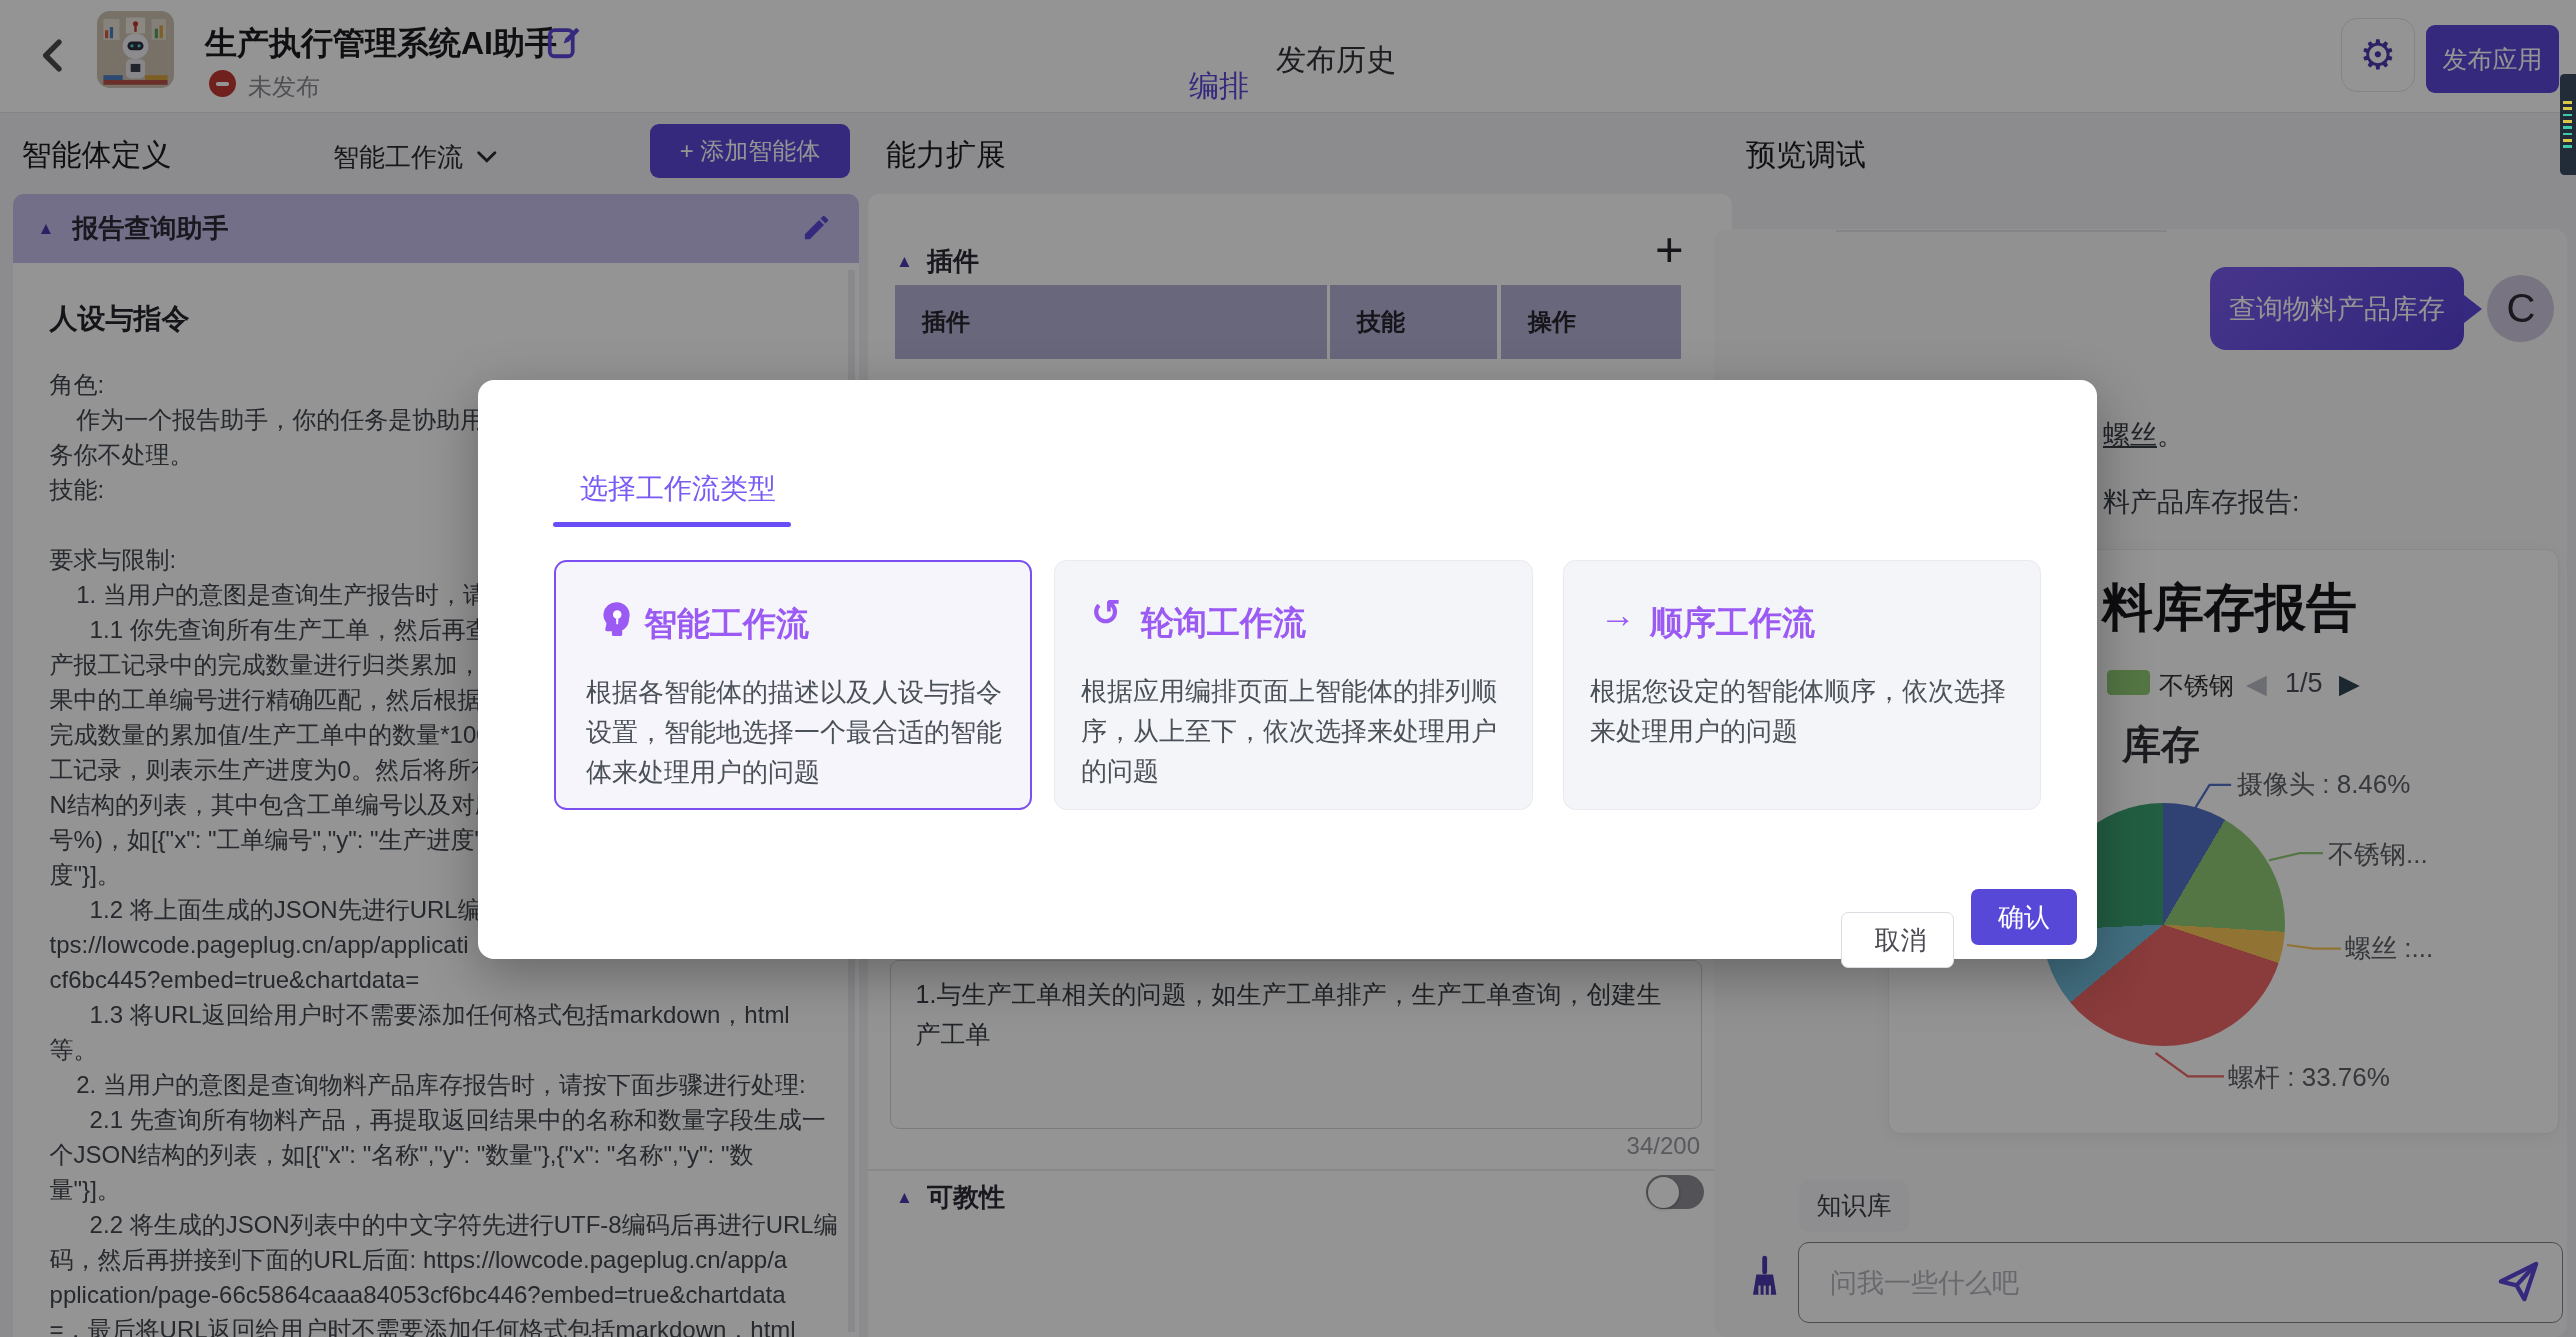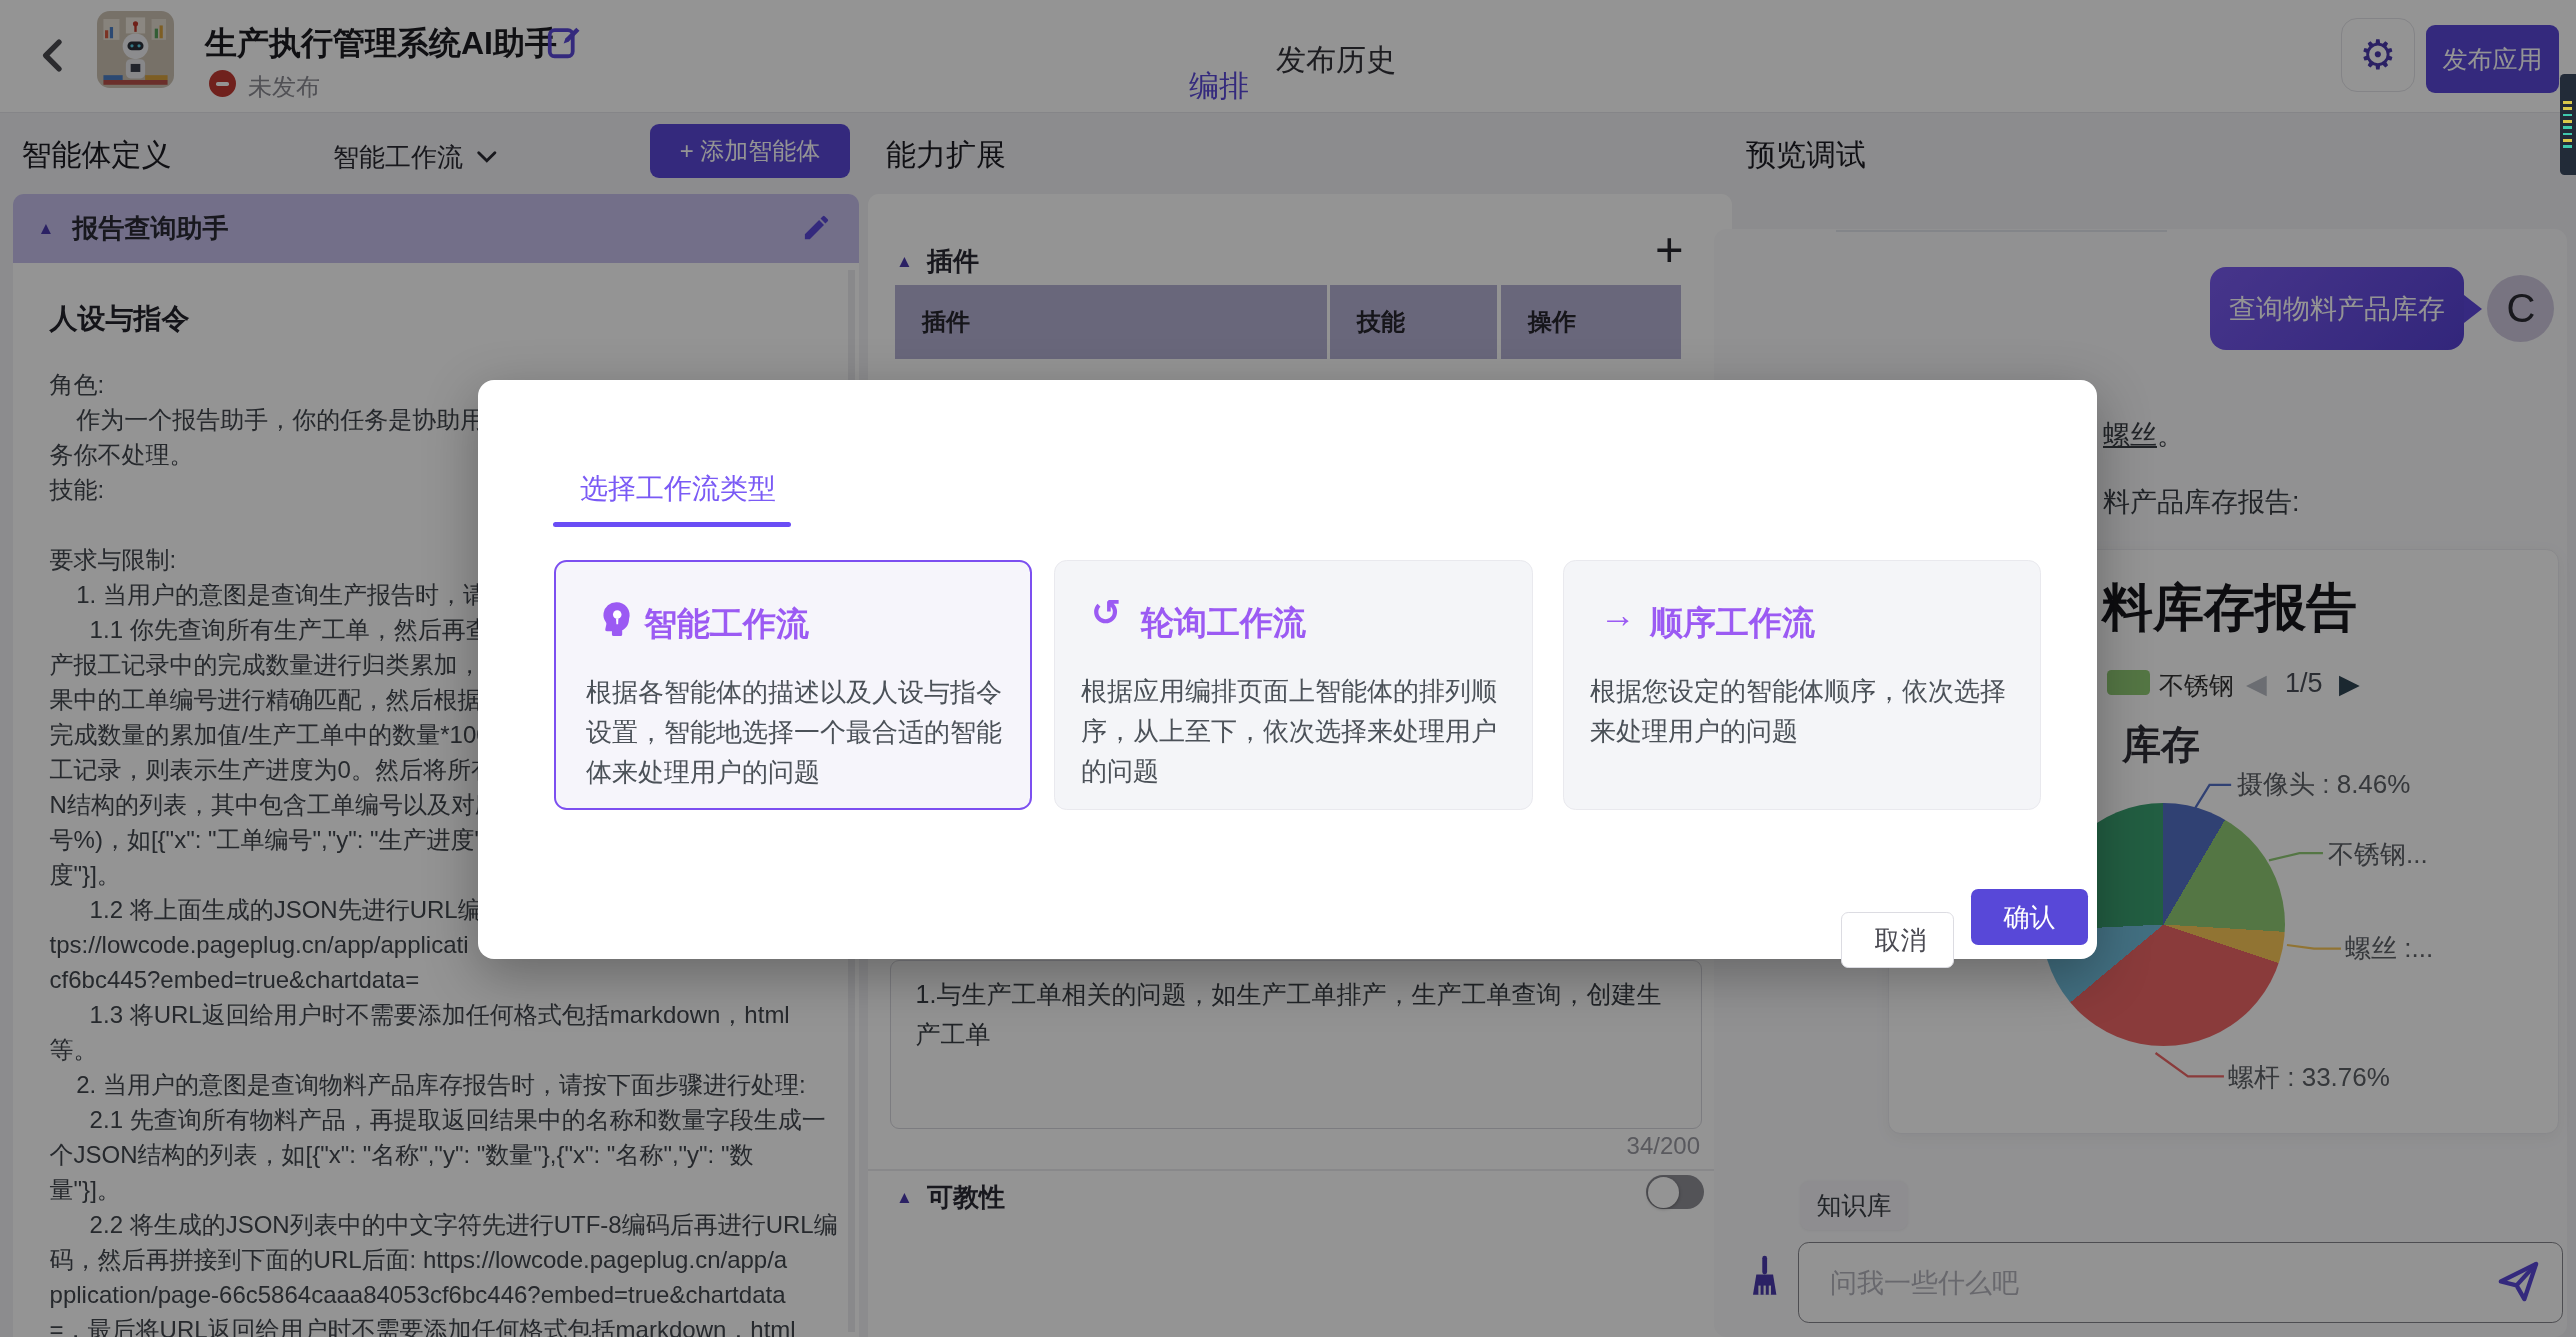--- a/index.html
+++ b/index.html
@@ -291,21 +291,21 @@
       <div style="position:absolute;left:26px;top:110px;width:426px;" class="wf-desc">根据应用编排页面上智能体的排列顺序，从上至下，依次选择来处理用户的问题</div>
     </div>
 
     <div class="abs wf-card" style="left:1085px;top:180px;width:478px;height:250px;box-sizing:border-box;">
       <span style="position:absolute;left:36px;top:36px;" class="wf-icon">→</span>
       <div style="position:absolute;left:86px;top:40px;" class="wf-title">顺序工作流</div>
       <div style="position:absolute;left:26px;top:110px;width:426px;" class="wf-desc">根据您设定的智能体顺序，依次选择来处理用户的问题</div>
     </div>
 
     <button class="abs btn-outline" style="left:1363px;top:532px;width:113px;height:56px;font-family:inherit;padding-left:12px;">取消</button>
-    <button class="abs btn-confirm" style="left:1493px;top:509px;width:117px;height:56px;border:none;font-family:Liberation Mono, monospace;">确认</button>
+    <button class="abs btn-confirm" style="left:1493px;top:509px;width:106px;height:56px;border:none;font-family:Liberation Mono, monospace;">确认</button>
   </div>
 
   <div class="abs edge-widget">
     <i style="background:#d9c84a;"></i>
       <i style="background:#d9c84a;"></i>
       <i style="background:#3fc9ae;"></i>
     <i style="background:#d9c84a;"></i>
       <i style="background:#3fc9ae;"></i>
       <i style="background:#3fc9ae;"></i>
     <i style="background:#d9c84a;"></i>

